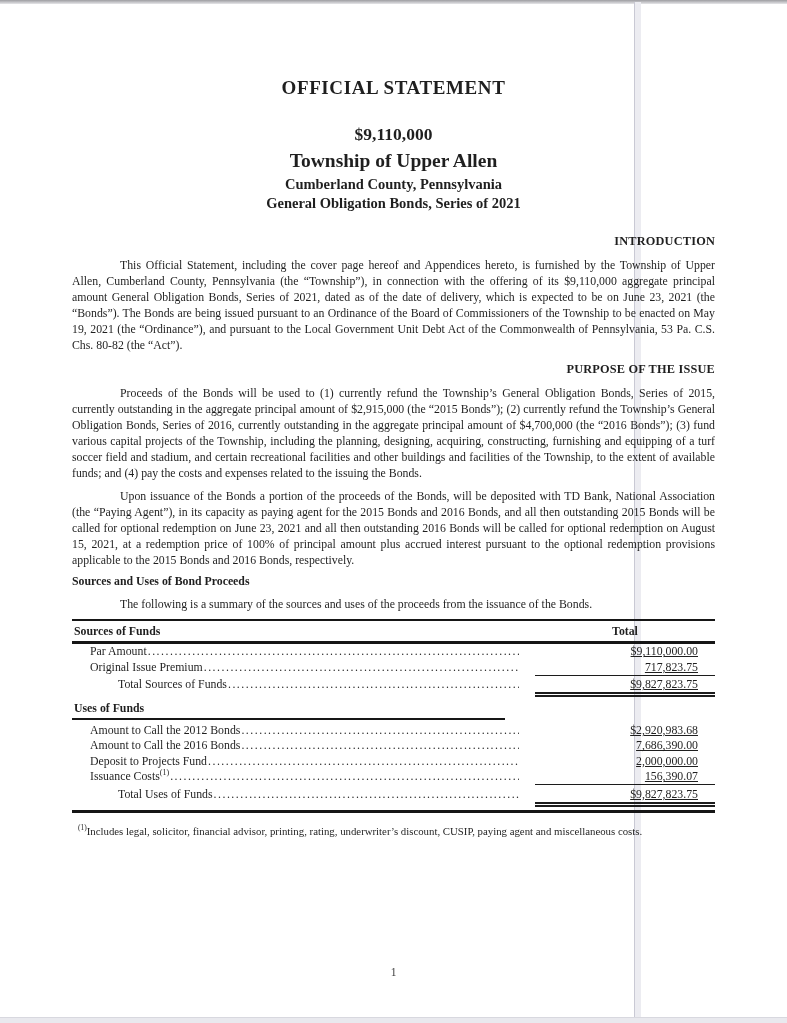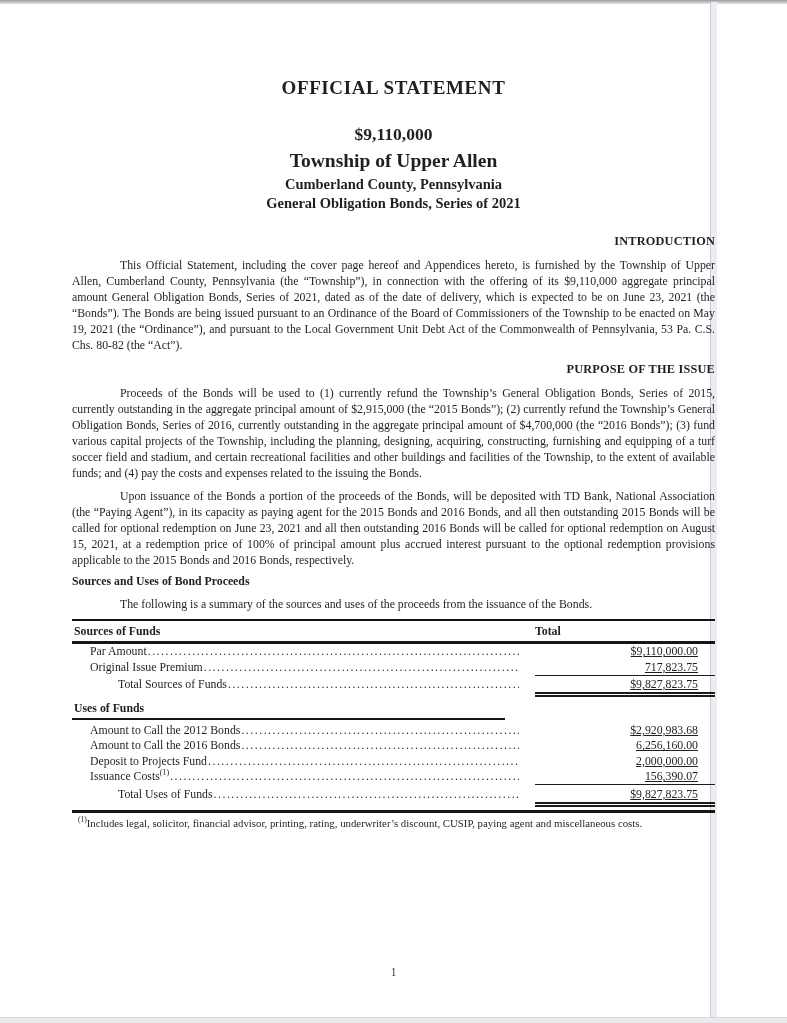--- a/index.html
+++ b/index.html
@@ -4,21 +4,21 @@
 <style>
   * { margin:0; padding:0; box-sizing:border-box; }
   html,body { background:#ffffff; }
   body {
     width:787px; height:1023px;
     font-family:"Liberation Serif","DejaVu Serif",serif;
     color:#1f1f1f;
     position:relative;
     overflow:hidden;
   }
-  .page { position:relative; width:717px; height:1023px; background:#fff; }
+  .page { position:relative; width:641px; height:1023px; background:#fff; }
 
   
   .edge-top   { position:absolute; top:0; left:0; width:787px; height:4px;
                 background:linear-gradient(#9d9da1,#e6e6e9); }
   .edge-right { position:absolute; top:2px; right:0; width:7px; height:1021px;
                 background:#ececf1; border-left:1px solid #c9c9d4; }
   .edge-bottom{ position:absolute; bottom:0; left:0; width:787px; height:6px;
                 background:#e9e9ee; border-top:1px solid #d8d8df; }
 
   .content { position:absolute; left:72px; top:0; width:643px; }
@@ -40,39 +40,39 @@
 
   .sub-heading { margin-top:6px; font-weight:bold; font-size:11.8px; }
   .lead-in { margin-top:8px; font-size:11.8px; line-height:15.3px; text-indent:48px; }
 
   
   .funds-table { margin-top:7px; font-size:11.8px; }
   .src-table { border-top:2px solid #161616; }
   .thead-row { display:flex; align-items:baseline; padding:3px 0 2px 0;
                border-bottom:3px solid #161616; font-weight:bold; }
   .thead-label { flex:1; padding-left:2px; }
-  .thead-total { width:180px; }
+  .thead-total { width:180px; text-align:center; }
 
   .frow { display:flex; align-items:baseline; height:15.4px; }
   .frow-label { white-space:nowrap; padding-left:2px;margin-left:16px; }
   .frow-label.indented { padding-left:30px; }
   .leader { flex:1; overflow:hidden; white-space:nowrap; margin:0 16px 0 1px;
             letter-spacing:1.5px; color:#2a2a2a; }
   .leader::after { content:"....................................................................................................................................................................."; }
   .amt { width:180px; text-align:right; padding-right:17px; white-space:nowrap;text-decoration:underline; }
   .amt.sum-line   { border-bottom:1.5px solid #1c1c1c; }
   .amt.total-line { border-bottom:5px double #1c1c1c; }
   .frow.total-row { height:17px; padding-top:2px; }
 
   .uses-block { margin-top:9px; }
   .uses-head { font-weight:bold; font-size:11.8px; padding-left:2px; padding-bottom:2px; }
   .uses-rule { width:433px; border-bottom:2.5px solid #161616; margin-bottom:3px; }
 
   .footnote-sep { margin-top:8px; border-bottom:3px solid #161616; }
-  .footnote { margin-top:0; font-size:10.8px; line-height:13.5px;
+  .footnote { margin-top:8px; font-size:10.8px; line-height:13.5px;
               text-align:justify; padding-left:30px; text-indent:-24px; }
   .footnote sup { font-size:7.5px; }
   sup.inline-sup { font-size:8px; line-height:0; }
 
   .page-number { position:absolute; top:966px; left:0; width:643px;
                  text-align:center; font-size:11.5px; color:#3a3a3a; }
 </style>
 </head>
 <body>
 
@@ -125,21 +125,21 @@
       <div class="uses-head">Uses of Funds</div>
       <div class="uses-rule"></div>
       <div class="frow">
         <span class="frow-label">Amount to Call the 2012 Bonds</span>
         <span class="leader"></span>
         <span class="amt">$2,920,983.68</span>
       </div>
       <div class="frow">
         <span class="frow-label">Amount to Call the 2016 Bonds</span>
         <span class="leader"></span>
-        <span class="amt">6,256,160.00</span>
+        <span class="amt">7,686,390.00</span>
       </div>
       <div class="frow">
         <span class="frow-label">Deposit to Projects Fund</span>
         <span class="leader"></span>
         <span class="amt">2,000,000.00</span>
       </div>
       <div class="frow">
         <span class="frow-label"><span>Issuance Costs</span><sup class="inline-sup">(1)</sup></span>
         <span class="leader"></span>
         <span class="amt sum-line">156,390.07</span>

